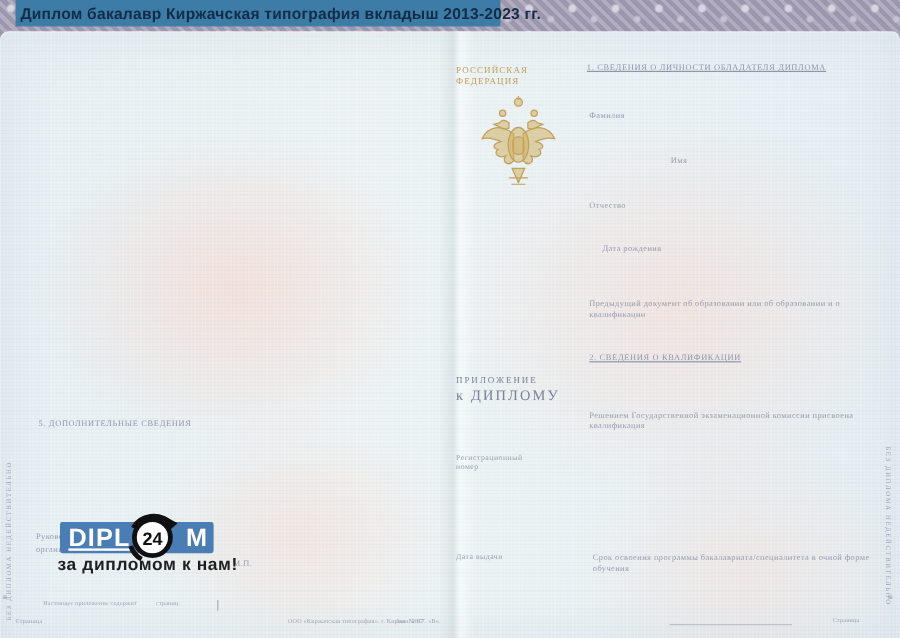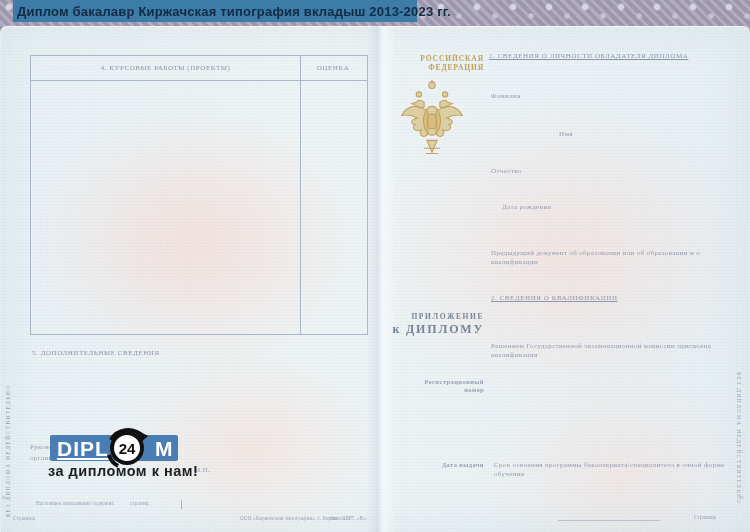--- a/index.html
+++ b/index.html
@@ -48,21 +48,21 @@
 
   
   .tbl{position:absolute;left:30px;top:55px;width:336px;height:278px;
        border:1px solid #a9b8c8;}
   .tbl .hdr{position:absolute;left:0;top:0;width:100%;height:24px;border-bottom:1px solid #a9b8c8;}
   .tbl .vline{position:absolute;left:269px;top:0;width:1px;height:100%;background:#a9b8c8;}
   .tbl .c1{position:absolute;left:0;top:8px;width:269px;text-align:center;}
   .tbl .c2{position:absolute;left:269px;top:8px;width:66px;text-align:center;}
 
   
-  .cc{position:absolute;left:380px;width:104px;text-align:right;font-weight:bold;}
+  .cc{position:absolute;left:380px;width:104px;text-align:left;}
   .gold{color:#c2a05a;letter-spacing:.9px;font-size:7.5px;line-height:9px;}
   .supp1{color:#79839b;font-size:7.5px;letter-spacing:1.6px;}
   .supp2{color:#79839b;font-size:12px;letter-spacing:1.8px;margin-top:1px;}
   .tiny{font-size:6.5px;color:#9aa0b4;letter-spacing:.4px;line-height:8px;}
 
   
   .edge{position:absolute;font-size:5.5px;letter-spacing:1.4px;color:#8b90a8;opacity:.85;
         writing-mode:vertical-rl;white-space:nowrap;}
   .edge.flip{transform:rotate(180deg);}
 
@@ -88,26 +88,20 @@
 
   <div class="pattern-strip"></div>
 
   <div class="page"></div>
   <div class="fold"></div>
 
   <div class="title-bar">
     <span>Диплом бакалавр Киржачская типография вкладыш 2013-2023 гг.</span>
   </div>
 
-  <div class="tbl">
-    <div class="hdr"></div>
-    <div class="vline"></div>
-    <div class="doc sec c1">4. КУРСОВЫЕ РАБОТЫ (ПРОЕКТЫ)</div>
-    <div class="doc sec c2">ОЦЕНКА</div>
-  </div>
 
   <div class="doc sec" style="left:32px;top:349px;">5. ДОПОЛНИТЕЛЬНЫЕ СВЕДЕНИЯ</div>
 
   <div class="doc" style="left:30px;top:443px;z-index:1;">Руководитель</div>
   <div class="doc" style="left:30px;top:454px;z-index:1;">организации</div>
   <div class="doc" style="left:194px;top:466px;">М.П.</div>
 
   <div class="doc micro" style="left:36px;top:501px;">Настоящее приложение содержит</div>
   <div class="doc micro" style="left:130px;top:501px;">страниц</div>
   <div class="tick"></div>

